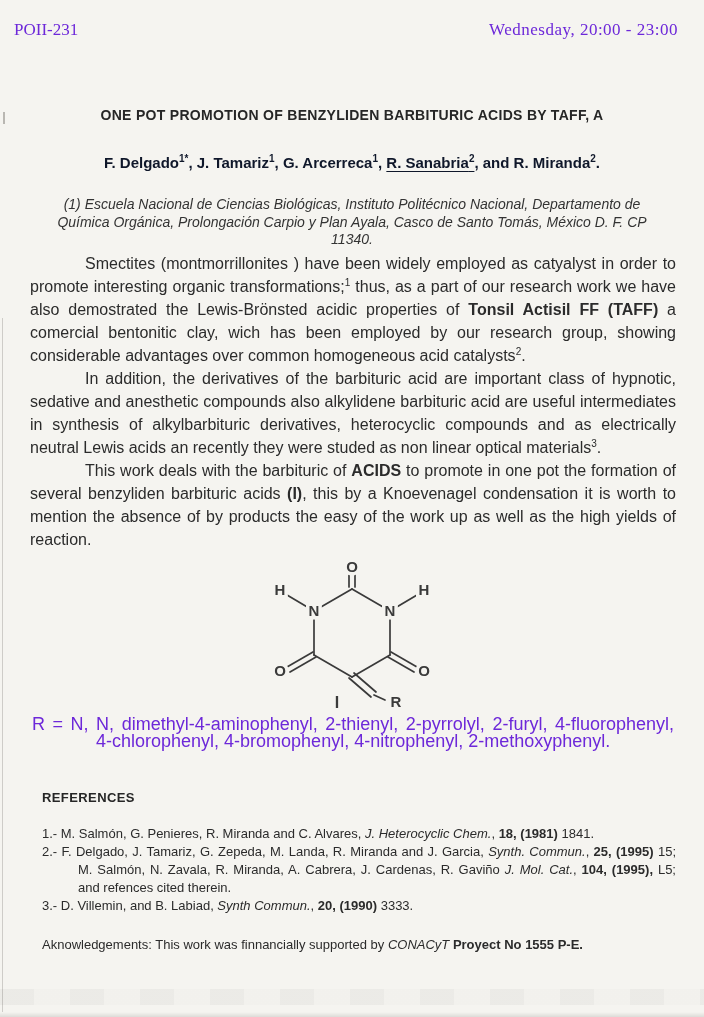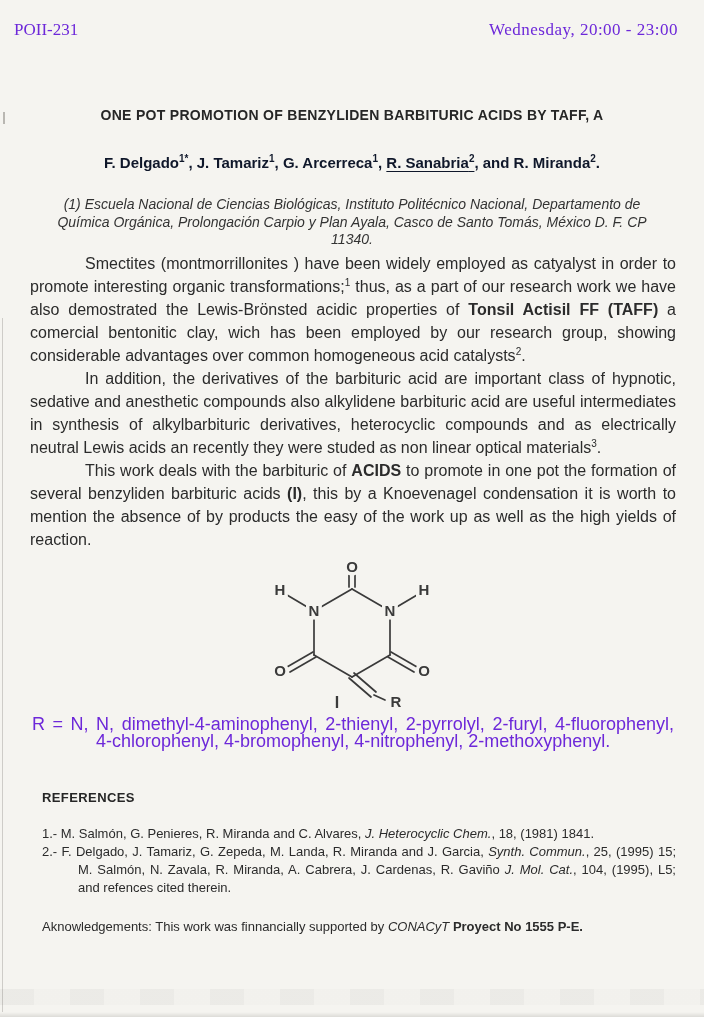--- a/index.html
+++ b/index.html
@@ -55,21 +55,21 @@
 
   .rline{
     margin:3px 30px 0 32px; font-size:18px; line-height:17px; text-align:justify;
     padding-left:64px; text-indent:-64px; color:#6d28d9;
   }
 
   .refs-heading{margin:40px 0 0 42px; font-weight:bold; font-size:13px; letter-spacing:.4px; color:#262626;}
   .refs{margin:20px 28px 0 42px; font-size:13px; line-height:18px; text-align:justify; color:#2b2b2b;}
   .refs .ref{margin:0; padding-left:36px; text-indent:-36px;}
   .it{font-style:italic;}
-  .bv{font-weight:normal;}
+  .bv{font-weight:bold;}
 
   .ack{margin:22px 28px 0 42px; font-size:13px; color:#2b2b2b;}
 </style>
 </head>
 <body>
 
 <div class="page">
   <div class="scan-tick"></div>
   <div class="scan-left-line"></div>
 
@@ -132,19 +132,20 @@
     </svg>
   </div>
 
   <div class="rline">R = N, N, dimethyl-4-aminophenyl, 2-thienyl, 2-pyrrolyl, 2-furyl, 4-fluorophenyl, 4-chlorophenyl, 4-bromophenyl, 4-nitrophenyl, 2-methoxyphenyl.</div>
 
   <div class="refs-heading">REFERENCES</div>
 
   <div class="refs">
     <p class="ref"><span>1.- M. Salmón, G. Penieres, R. Miranda and C. Alvares, </span><span class="it">J. Heterocyclic Chem.</span><span>, </span><span class="bv">18, (1981)</span><span> 1841.</span></p>
     <p class="ref"><span>2.- F. Delgado, J. Tamariz, G. Zepeda, M. Landa, R. Miranda and J. Garcia, </span><span class="it">Synth. Commun.</span><span>, </span><span class="bv">25, (1995)</span><span> 15; M. Salmón, N. Zavala, R. Miranda, A. Cabrera, J. Cardenas, R. Gaviño </span><span class="it">J. Mol. Cat.</span><span>, </span><span class="bv">104, (1995),</span><span> L5; and refences cited therein.</span></p>
+    <p class="ref"><span>3.- D. Villemin, and B. Labiad, </span><span class="it">Synth Commun.</span><span>, </span><span class="bv">20, (1990)</span><span> 3333.</span></p>
   </div>
 
   <div class="ack"><span>Aknowledgements: This work was finnancially supported by </span><span class="it">CONACyT</span><span class="b"> Proyect No 1555 P-E.</span></div>
 
   <div class="bottom-band"></div>
   <div class="bottom-edge"></div>
 </div>
 
 </body></html>

